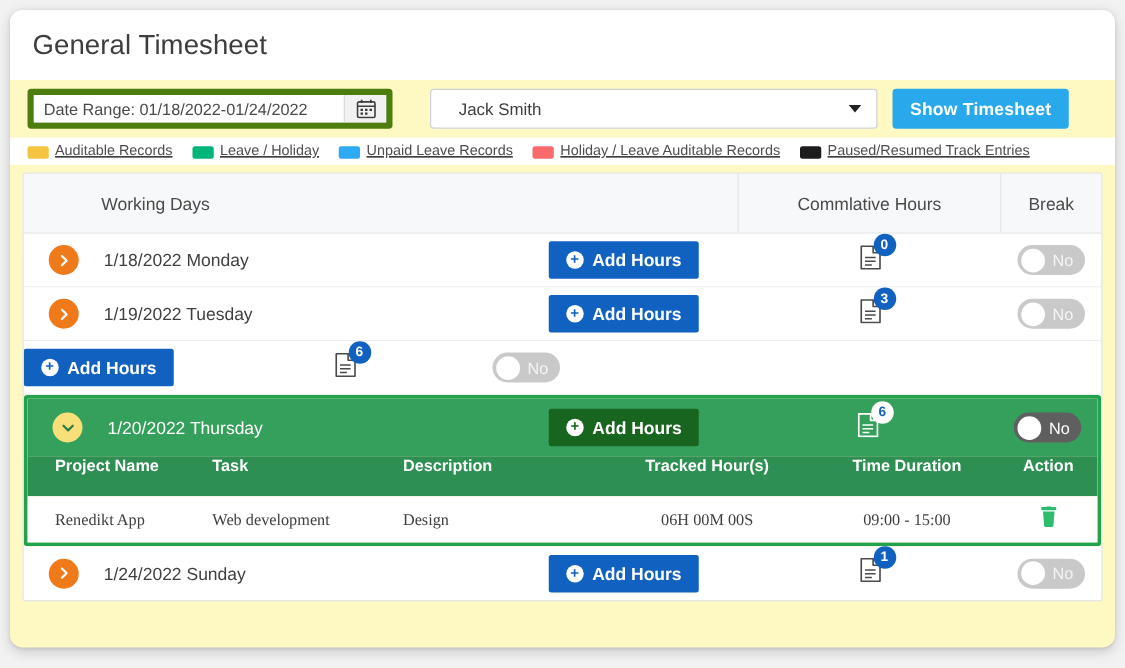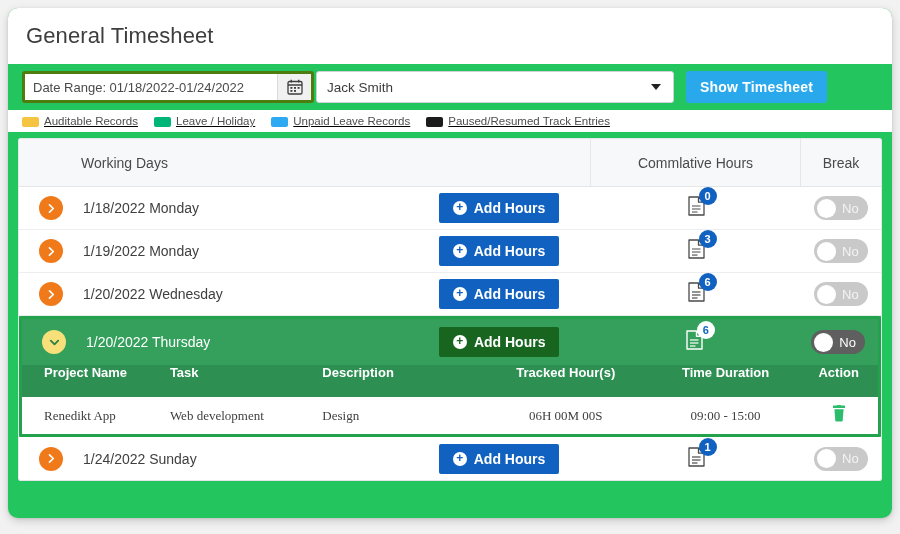--- a/index.html
+++ b/index.html
@@ -9,21 +9,21 @@
     width: 900px; height: 534px;
     background: #f2f2f2;
     font-family: "Liberation Sans", sans-serif;
     -webkit-font-smoothing: antialiased;
   }
 
   .card {
     position: absolute;
     left: 8px; top: 8px;
     width: 884px; height: 510px;
-    background: #22c55e;
+    background: #fef9c3;
     border-radius: 10px;
     box-shadow: 0 3px 10px rgba(0,0,0,0.16), 0 1px 3px rgba(0,0,0,0.10);
     overflow: hidden;
   }
 
   
   .title-bar {
     height: 56px;
     display: flex;
     align-items: center;
@@ -43,21 +43,21 @@
     display: flex;
     align-items: center;
     padding: 0 8px 0 8px;
     gap: 0;
   }
   .daterange-group {
     display: flex;
     height: 32px;
     width: 292px;
     margin-left: 6px;
-    border: 3px solid #4d7c0f;
+    border: 5px solid #4d7c0f;
     border-radius: 3px;
     overflow: hidden;
     background: #fff;
   }
   .daterange-input {
     flex: 1 1 auto;
     border: none;
     outline: none;
     background: #fff;
     padding: 0 8px;
@@ -73,27 +73,27 @@
     align-items: center;
     justify-content: center;
     cursor: pointer;
   }
   .cal-btn svg { display:block; }
 
   .person-select {
     position: relative;
     height: 32px;
     width: 358px;
-    margin-left: 2px;
+    margin-left: 30px;
     border: 1px solid #cfd3d7;
     border-radius: 3px;
     background: #fff;
     display: flex;
     align-items: center;
-    padding: 0 10px;
+    padding: 0 22px;
     cursor: pointer;
   }
   .person-select .val {
     font-size: 13.5px;
     color: #3d3d3d;
   }
   .caret {
     position: absolute;
     right: 12px;
     width: 0; height: 0;
@@ -373,20 +373,24 @@
     </div>
     <div class="legend-item">
       <span class="swatch" style="background:#00b578"></span>
       <span class="legend-label">Leave / Holiday</span>
     </div>
     <div class="legend-item">
       <span class="swatch" style="background:#2eaaf2"></span>
       <span class="legend-label">Unpaid Leave Records</span>
     </div>
     <div class="legend-item">
+      <span class="swatch" style="background:#fa6a6a"></span>
+      <span class="legend-label">Holiday / Leave Auditable Records</span>
+    </div>
+    <div class="legend-item">
       <span class="swatch" style="background:#1c1c1c"></span>
       <span class="legend-label">Paused/Resumed Track Entries</span>
     </div>
   </div>
 
   <div class="table-wrap">
 
     <div class="thead">
       <div class="th th-days">Working Days</div>
       <div class="th th-hours">Commlative Hours</div>
@@ -428,21 +432,21 @@
       </div>
     </div>
 
     <div class="row">
       <div class="cell-day">
         <span class="expander">
           <svg width="9" height="11" viewBox="0 0 9 11" aria-hidden="true">
             <polyline points="2.5,1.8 6.3,5.5 2.5,9.2" fill="none" stroke="#fff" stroke-width="1.7" stroke-linecap="round" stroke-linejoin="round"></polyline>
           </svg>
         </span>
-        <span class="day-label">1/19/2022 Monday</span>
+        <span class="day-label">1/19/2022 Tuesday</span>
       </div>
       <div class="cell-add">
         <button class="add-btn">
           <span class="plus-ico">+</span>
           <span>Add Hours</span>
         </button>
       </div>
       <div class="cell-hours">
         <span class="doc-badge">
           <svg width="17" height="20" viewBox="0 0 17 20" aria-hidden="true">
@@ -457,28 +461,20 @@
       </div>
       <div class="cell-break">
         <div class="toggle">
           <span class="knob"></span>
           <span class="tlabel">No</span>
         </div>
       </div>
     </div>
 
     <div class="row">
-      <div class="cell-day">
-        <span class="expander">
-          <svg width="9" height="11" viewBox="0 0 9 11" aria-hidden="true">
-            <polyline points="2.5,1.8 6.3,5.5 2.5,9.2" fill="none" stroke="#fff" stroke-width="1.7" stroke-linecap="round" stroke-linejoin="round"></polyline>
-          </svg>
-        </span>
-        <span class="day-label">1/20/2022 Wednesday</span>
-      </div>
       <div class="cell-add">
         <button class="add-btn">
           <span class="plus-ico">+</span>
           <span>Add Hours</span>
         </button>
       </div>
       <div class="cell-hours">
         <span class="doc-badge">
           <svg width="17" height="20" viewBox="0 0 17 20" aria-hidden="true">
             <path d="M1 1h9.5L16 6.2V19H1z" fill="#fff" stroke="#4a4a4a" stroke-width="1.3" stroke-linejoin="round"></path>

